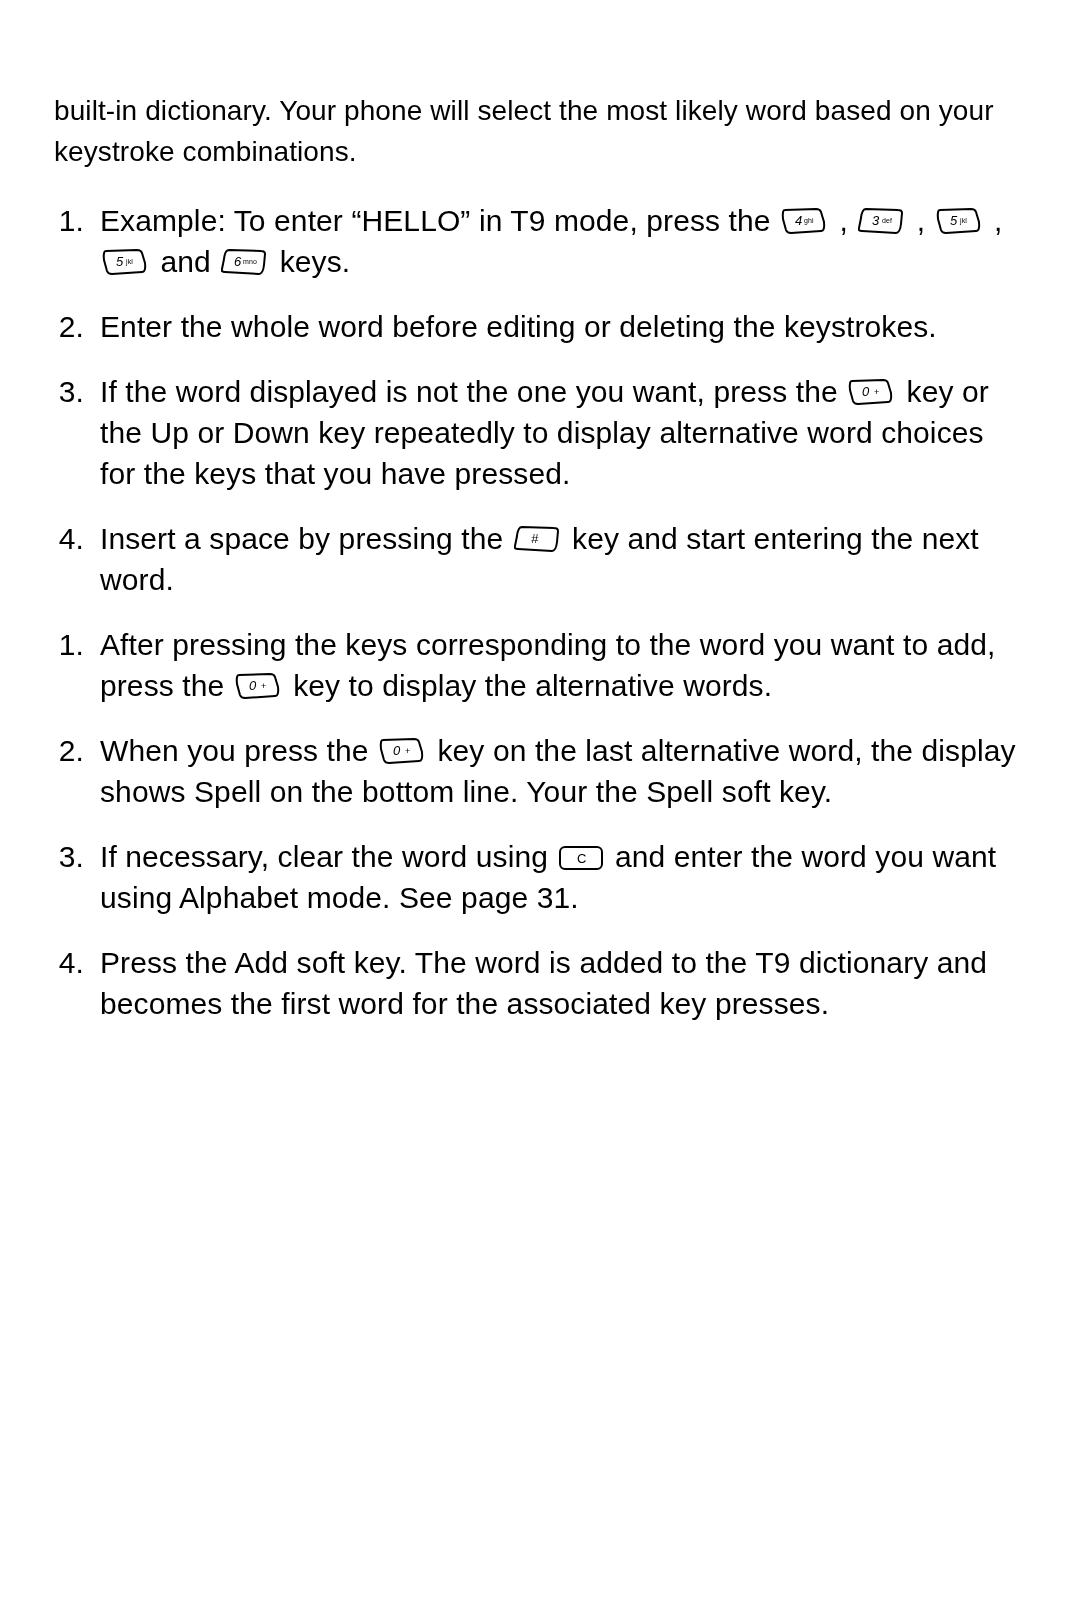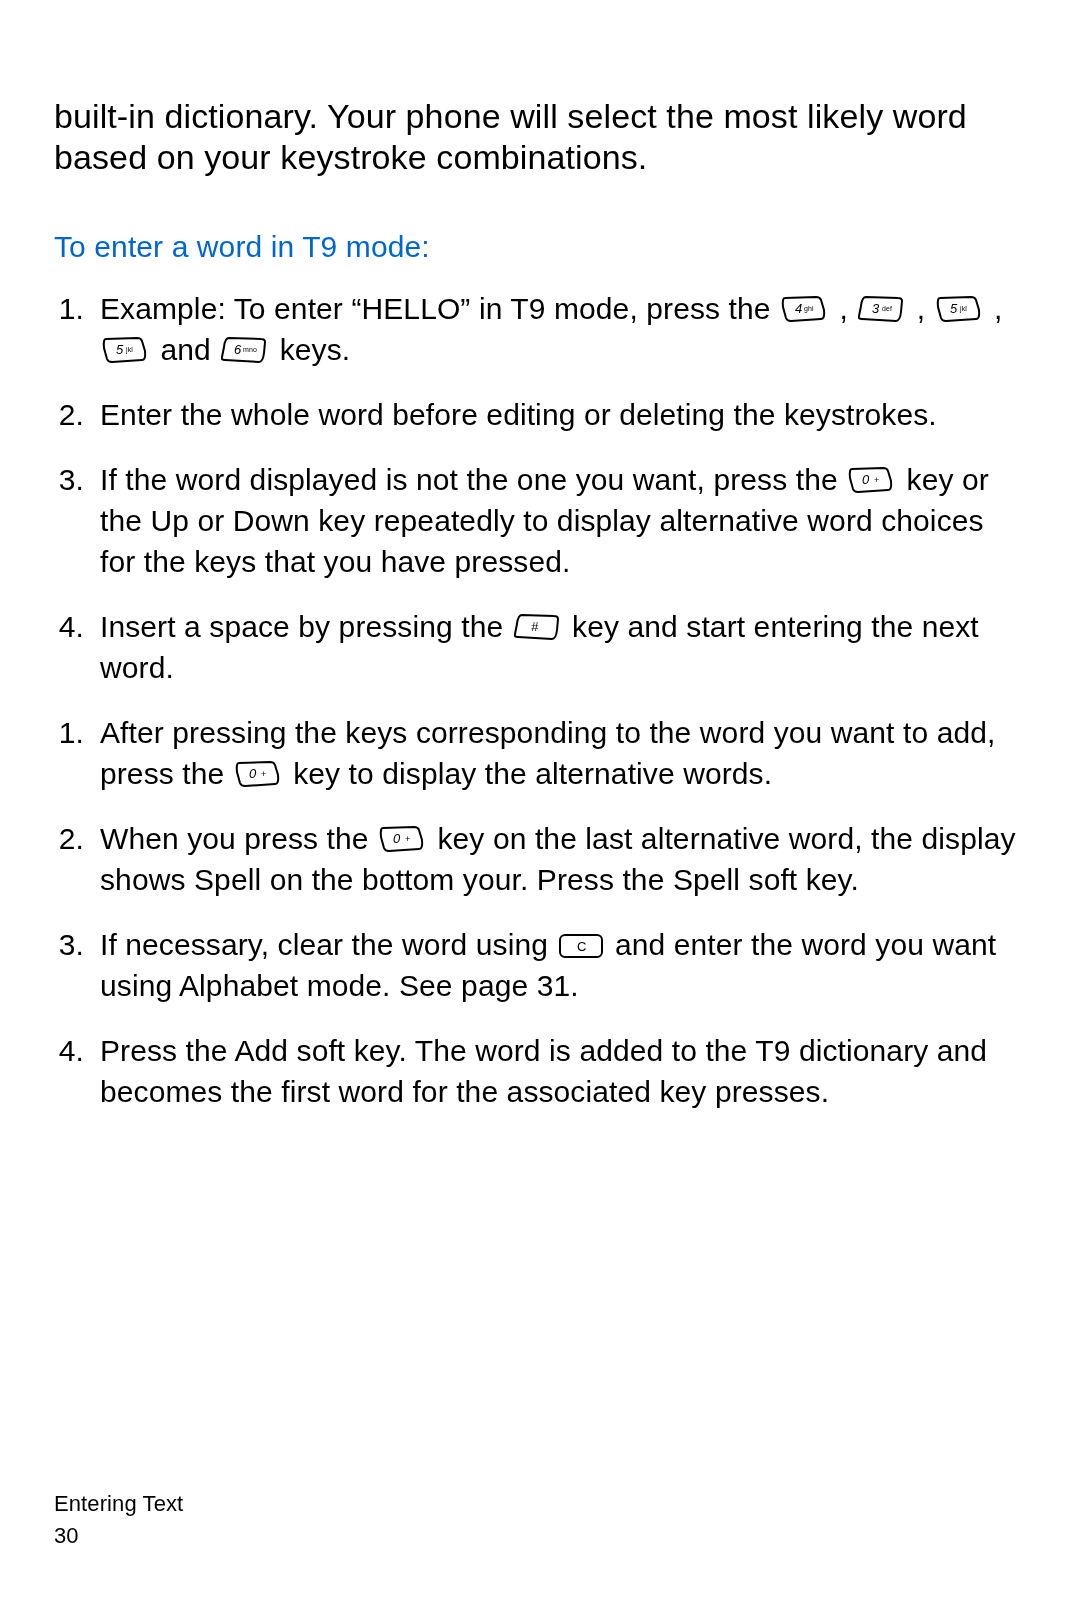--- a/index.html
+++ b/index.html
@@ -10,21 +10,21 @@
     color:#000;
     letter-spacing:.1px;
   }
   .page{
     box-sizing:border-box;
     padding:62px 56px 0 54px;
     width:100%;height:100%;
     position:relative;
   }
   .bodytext{
-    font-size:34px;
+    font-size:28px;
     line-height:41px;
   }
   .subhead{
     color:#0066d4;
     font-size:30px;
     margin:52px 0 24px 0;
     font-weight:400;
   }
   ol.steps{
     list-style:none;
@@ -73,21 +73,20 @@
     <g id="key-rect">
       <rect x="1" y="1" width="42" height="22" rx="5" ry="5" fill="#fff" stroke="#000" stroke-width="2"></rect>
     </g>
   </defs>
 </svg>
 
 <div class="page">
 
   <p class="bodytext">built-in dictionary. Your phone will select the most likely word based on your keystroke combinations.</p>
 
-  <div class="subhead">To enter a word in T9 mode:</div>
 
   <ol class="steps">
 
     <li>
       <span class="num">1.</span>
 
       <div class="cont">
         <b>Example</b><span>: To enter “HELLO” in T9 mode, press the </span>
         <span class="key"><svg width="48" height="27">
               <use href="#key-left"></use>
@@ -165,38 +164,34 @@
     </li>
 
     <li>
       <span class="num">2.</span>
       <span>When you press the </span>
       <span class="key"><svg width="48" height="27">
             <use href="#key-left"></use>
             <text x="14" y="17" font-size="13" font-family="Arial" font-style="italic">0</text>
             <text x="26" y="16" font-size="9">+</text>
           </svg></span>
-      <span> key on the last alternative word, the display shows </span><b>Spell</b><span> on the bottom your. Press the </span><b>Spell</b><span> soft key.</span>
+      <span> key on the last alternative word, the display shows </span><b>Spell</b><span> on the bottom line. Your the </span><b>Spell</b><span> soft key.</span>
     </li>
 
     <li>
       <span class="num">3.</span>
       <span>If necessary, clear the word using </span>
       <span class="key"><svg width="46" height="25">
             <use href="#key-rect"></use>
             <text x="18" y="17" font-size="13" font-family="Arial">C</text>
           </svg></span>
       <span> and enter the word you want using Alphabet mode. See page 31.</span>
     </li>
 
     <li>
       <span class="num">4.</span>
       <span>Press the </span><b>Add</b><span> soft key. The word is added to the T9 dictionary and becomes the first word for the associated key presses.</span>
     </li>
 
   </ol>
 
-  <div class="footer">
-    <div>Entering Text</div>
-    <div>30</div>
-  </div>
 
 </div>
 
 </body></html>

